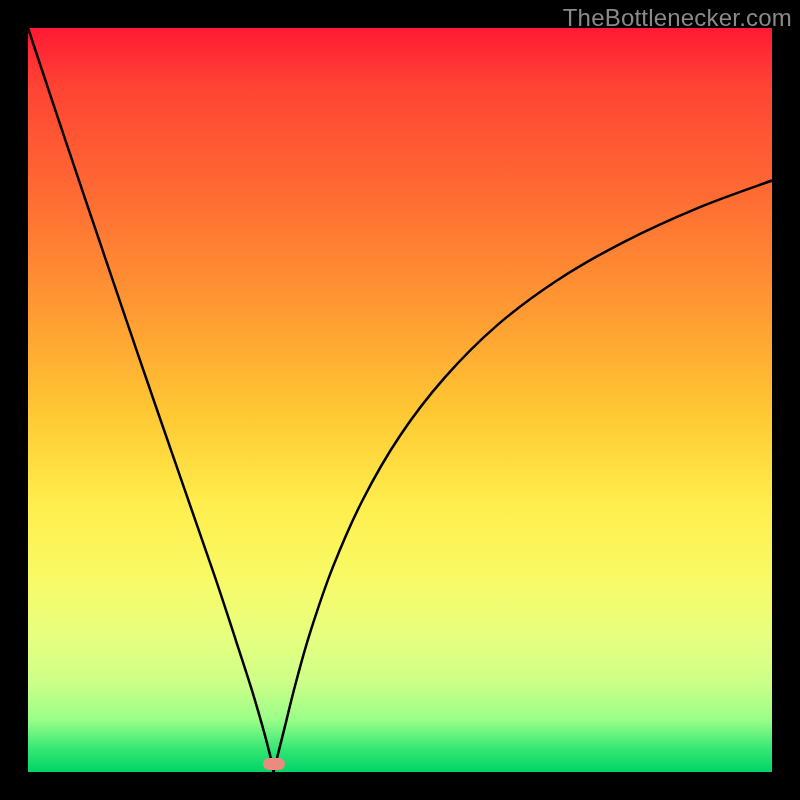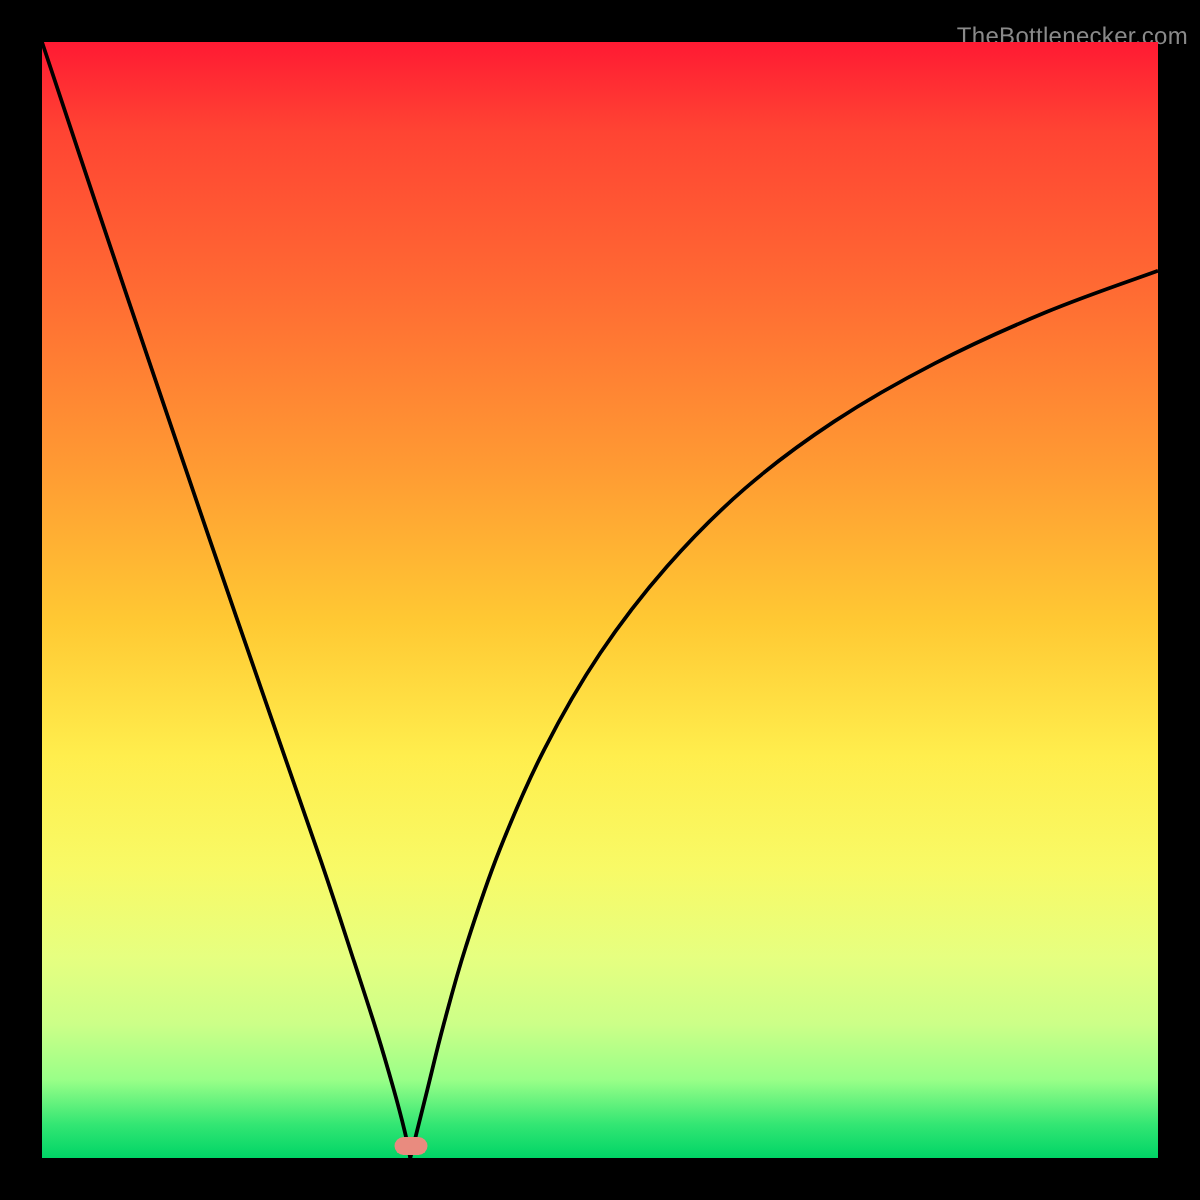--- a/index.html
+++ b/index.html
@@ -38,25 +38,24 @@
       #ccff88 88%,
       #99ff88 93%,
       #33e673 97%,
       #00d466 100%);
   }
   .watermark {
     position: absolute;
     top: 4px;
     right: 8px;
     color: #8a8a8a;
-    font-size: 16px;
+    font-size: 24px;
     font-weight: 500;
     letter-spacing: 0.2px;
     user-select: none;
-    margin-top: 12px;
   }
   svg.curve {
     position: absolute;
     top: 0;
     left: 0;
     width: 744px;
     height: 744px;
     overflow: visible;
   }
   .minimum-marker {

